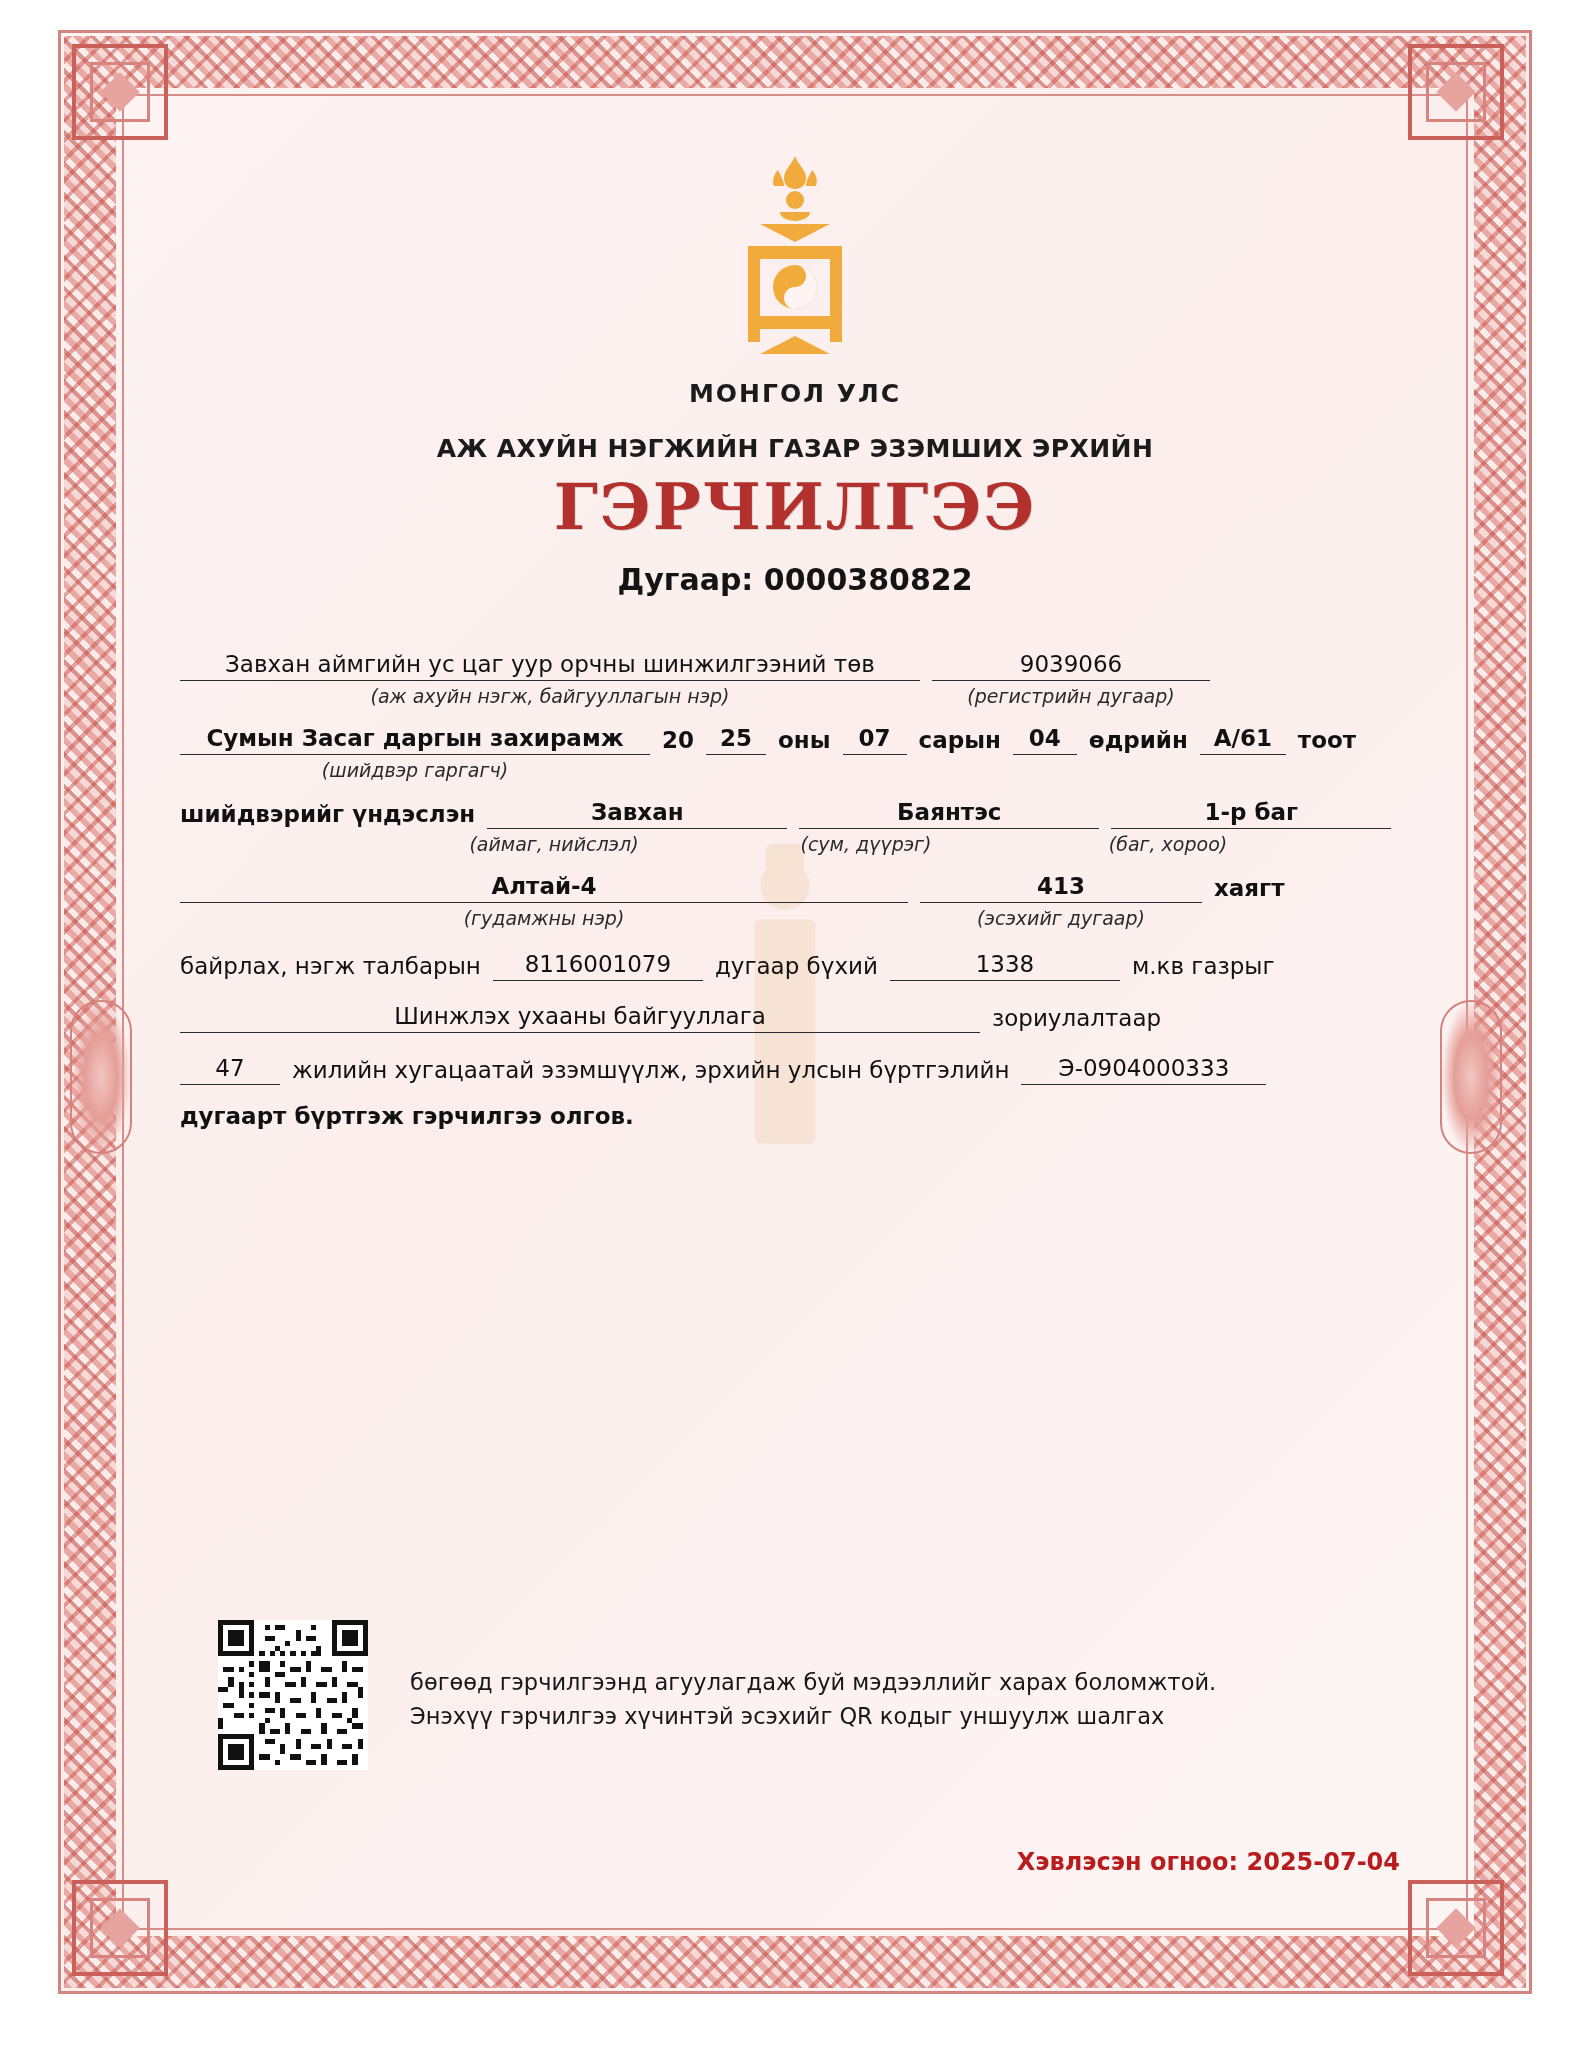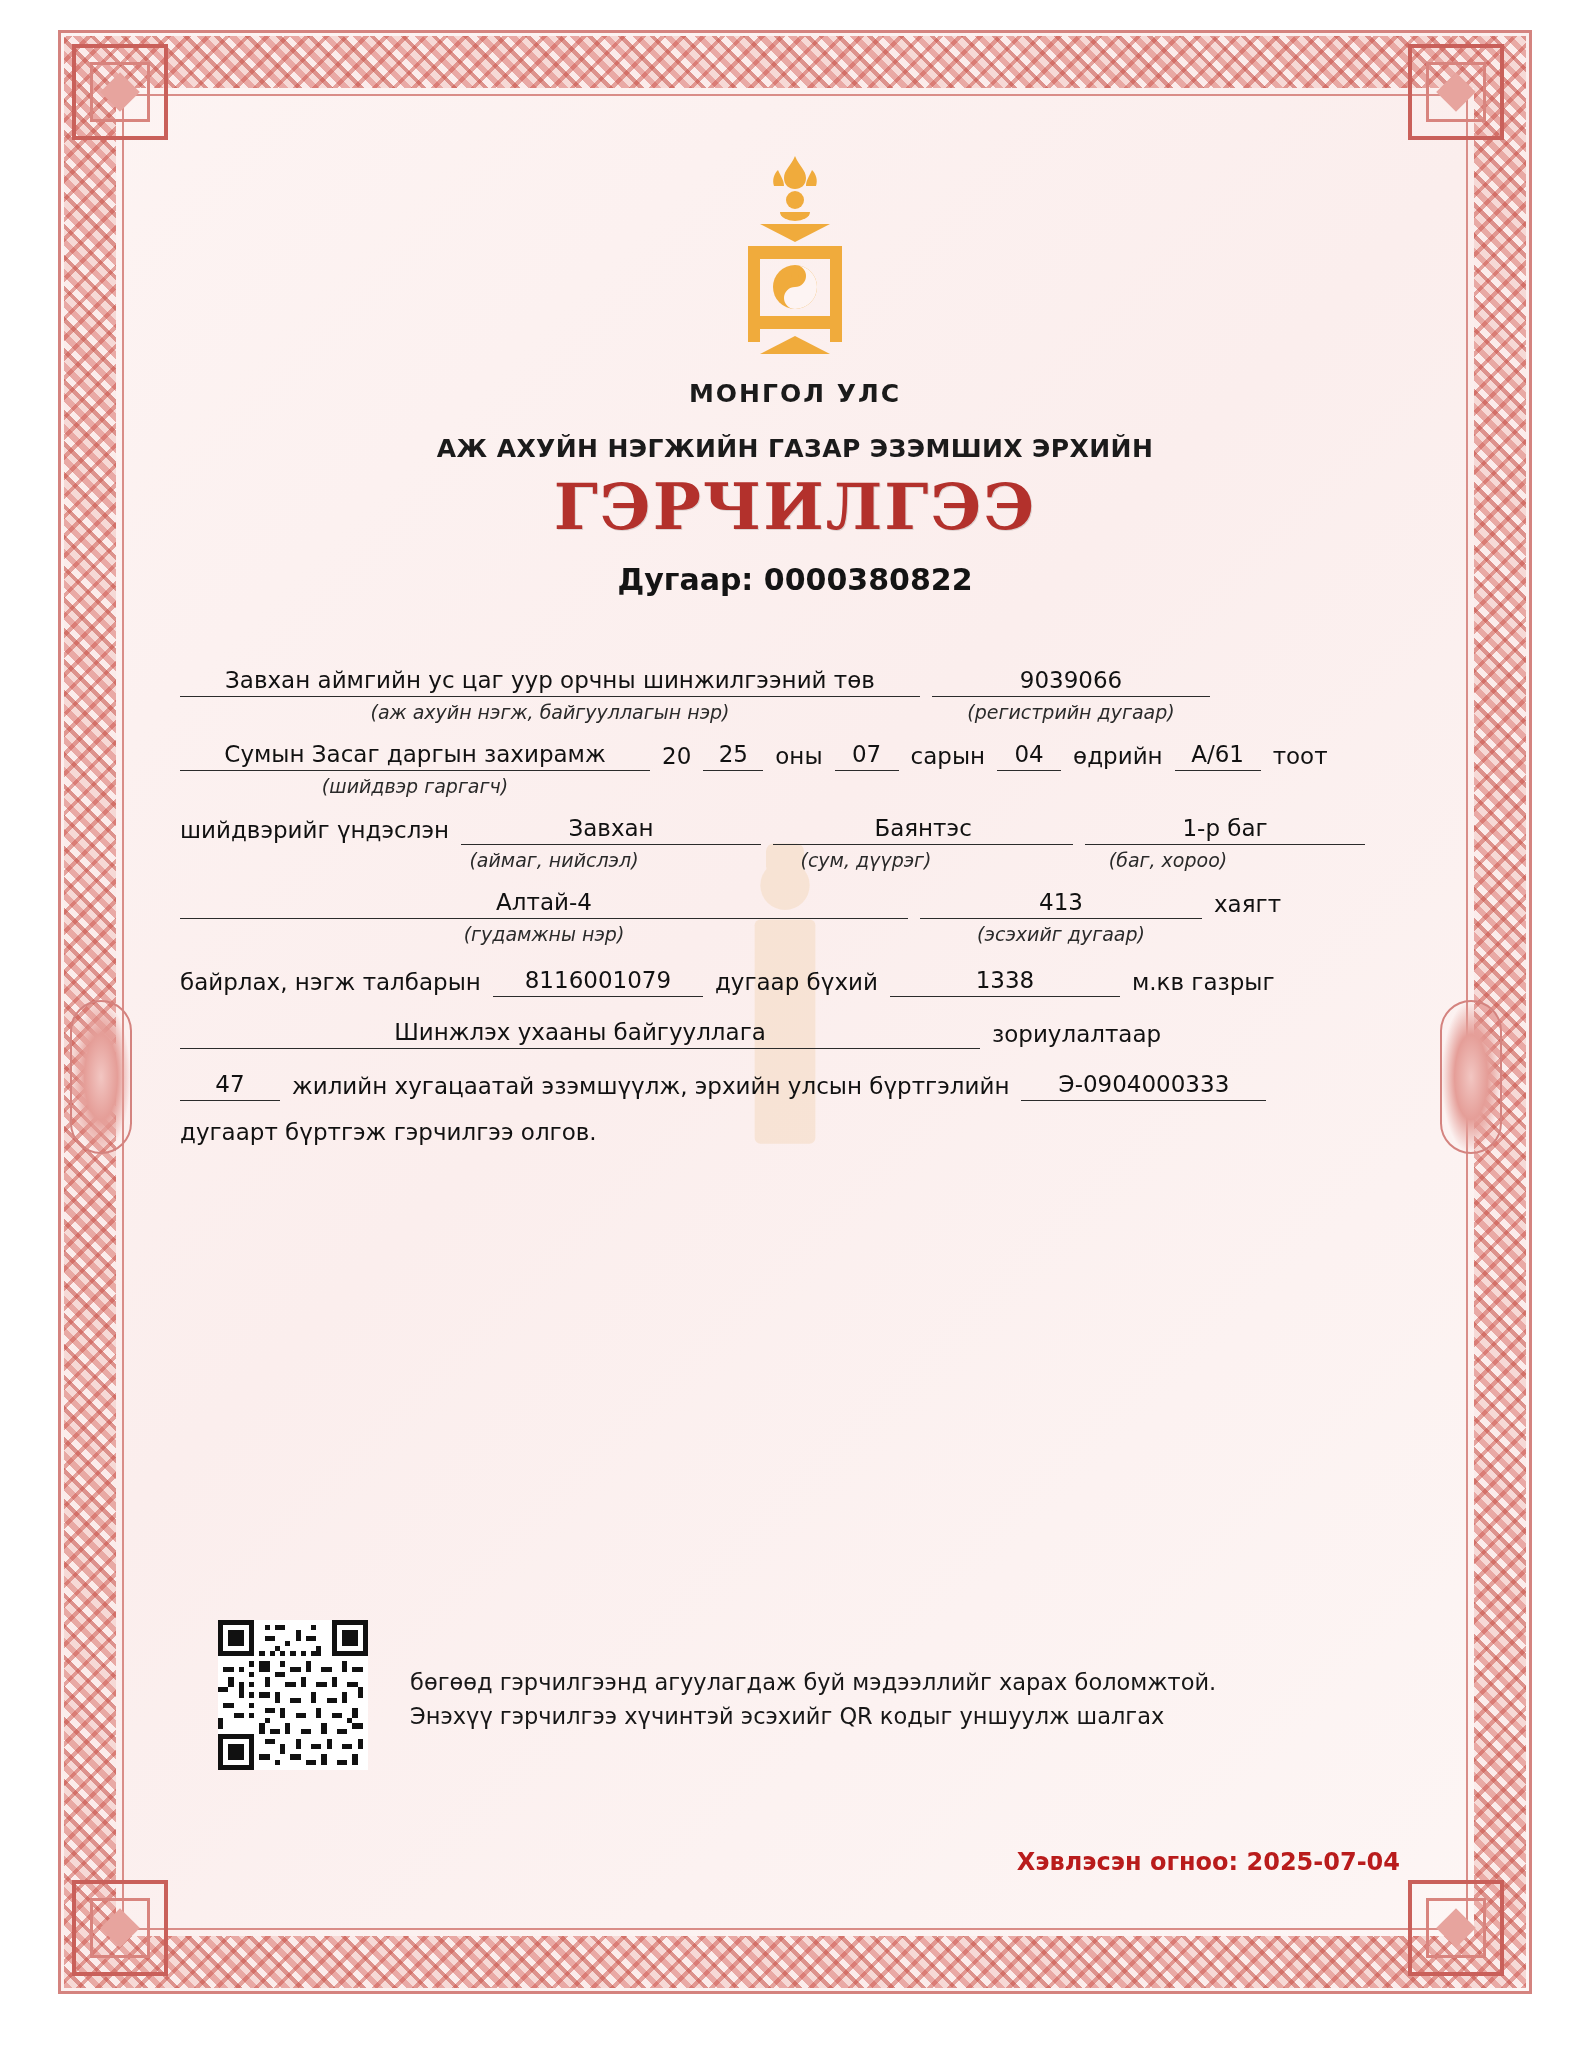--- a/index.html
+++ b/index.html
@@ -168,21 +168,21 @@
   .doc-number {
     text-align: center;
     font-weight: bold;
     font-size: 30px;
     margin-top: 22px;
     color: #141414;
   }
 
   
   .form {
-    margin-top: 70px;
+    margin-top: 54px;
     font-size: 23px;
     color: #111;
   }
   .row {
     display: flex;
     align-items: flex-end;
     width: 100%;
   }
   .cap {
     white-space: nowrap;
@@ -200,21 +200,21 @@
     display: flex;
     width: 100%;
     font-style: italic;
     font-size: 19px;
     color: #2a2a2a;
     margin-top: 4px;
   }
   .hint {
     text-align: center;
   }
-  .mt18 { margin-top: 18px; }
+  .mt18 { margin-top: 18px; font-weight: bold; }
   .mt22 { margin-top: 22px; align-items: flex-end; }
 
   
   .footer {
     position: absolute;
     left: 180px; top: 1620px;
     width: 1230px;
   }
   .qr {
     position: absolute;

